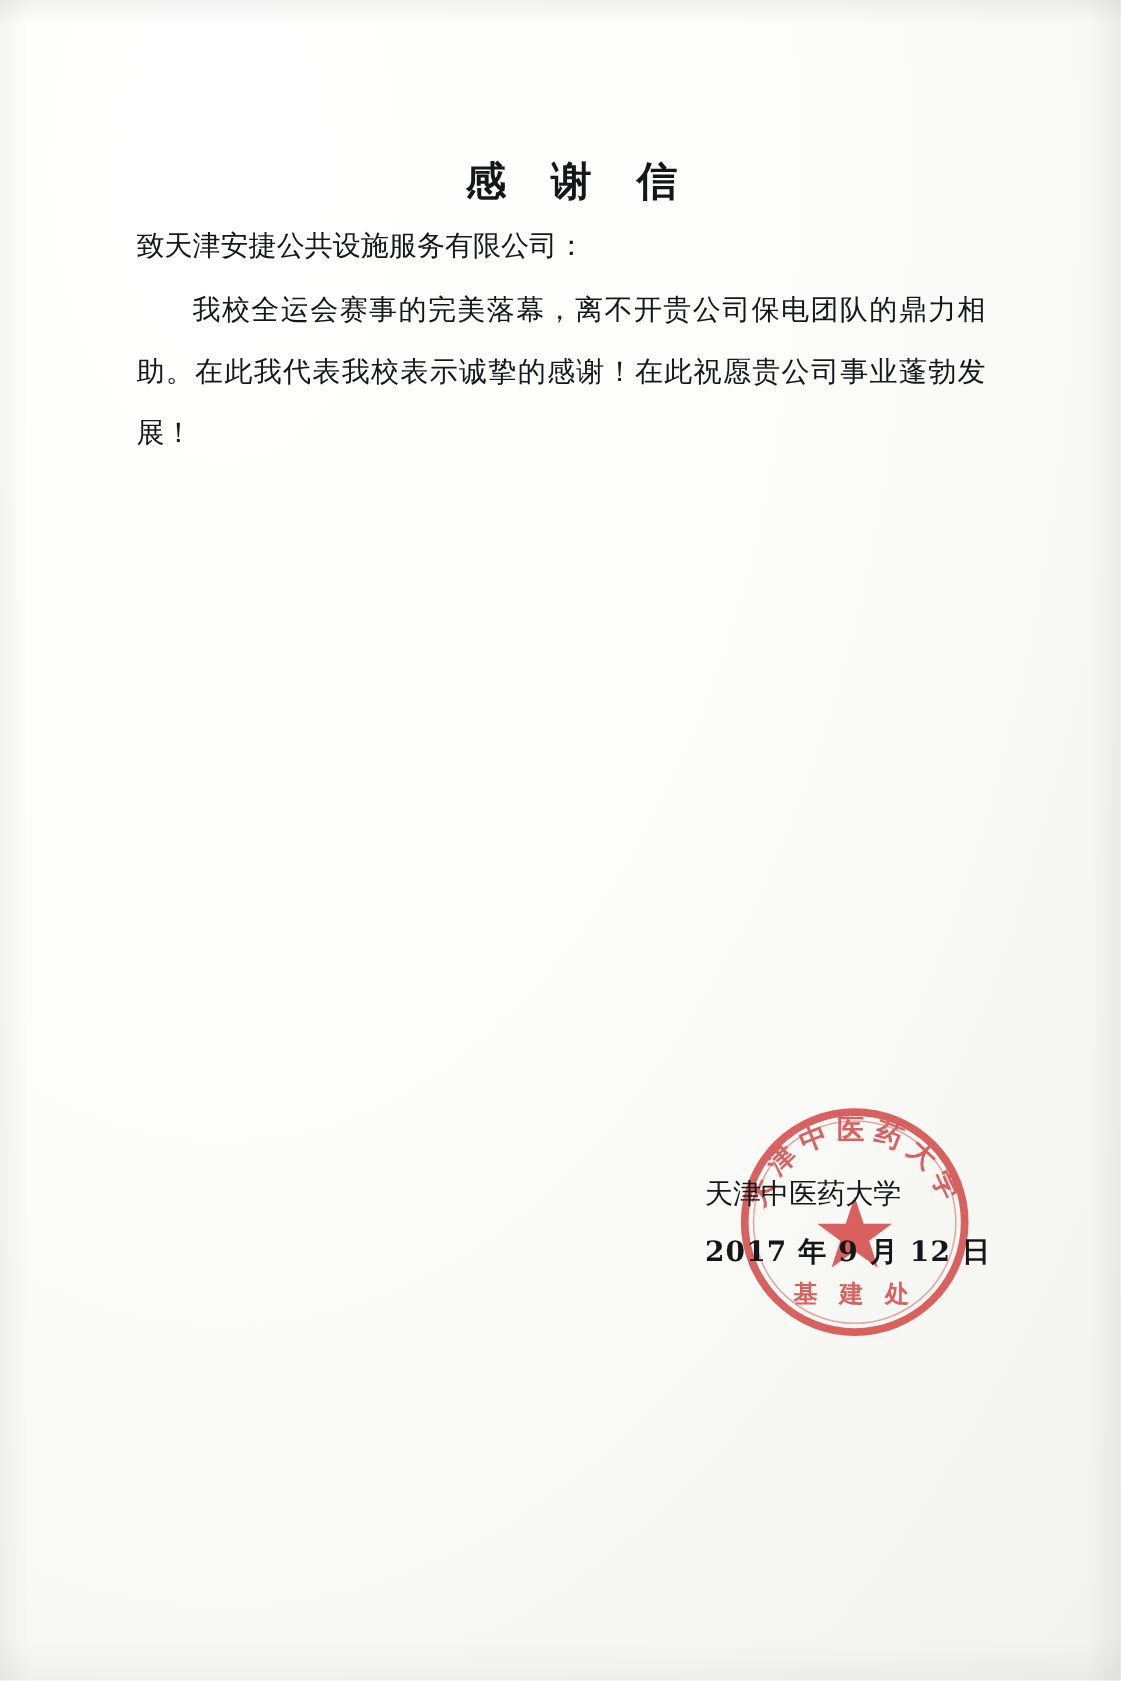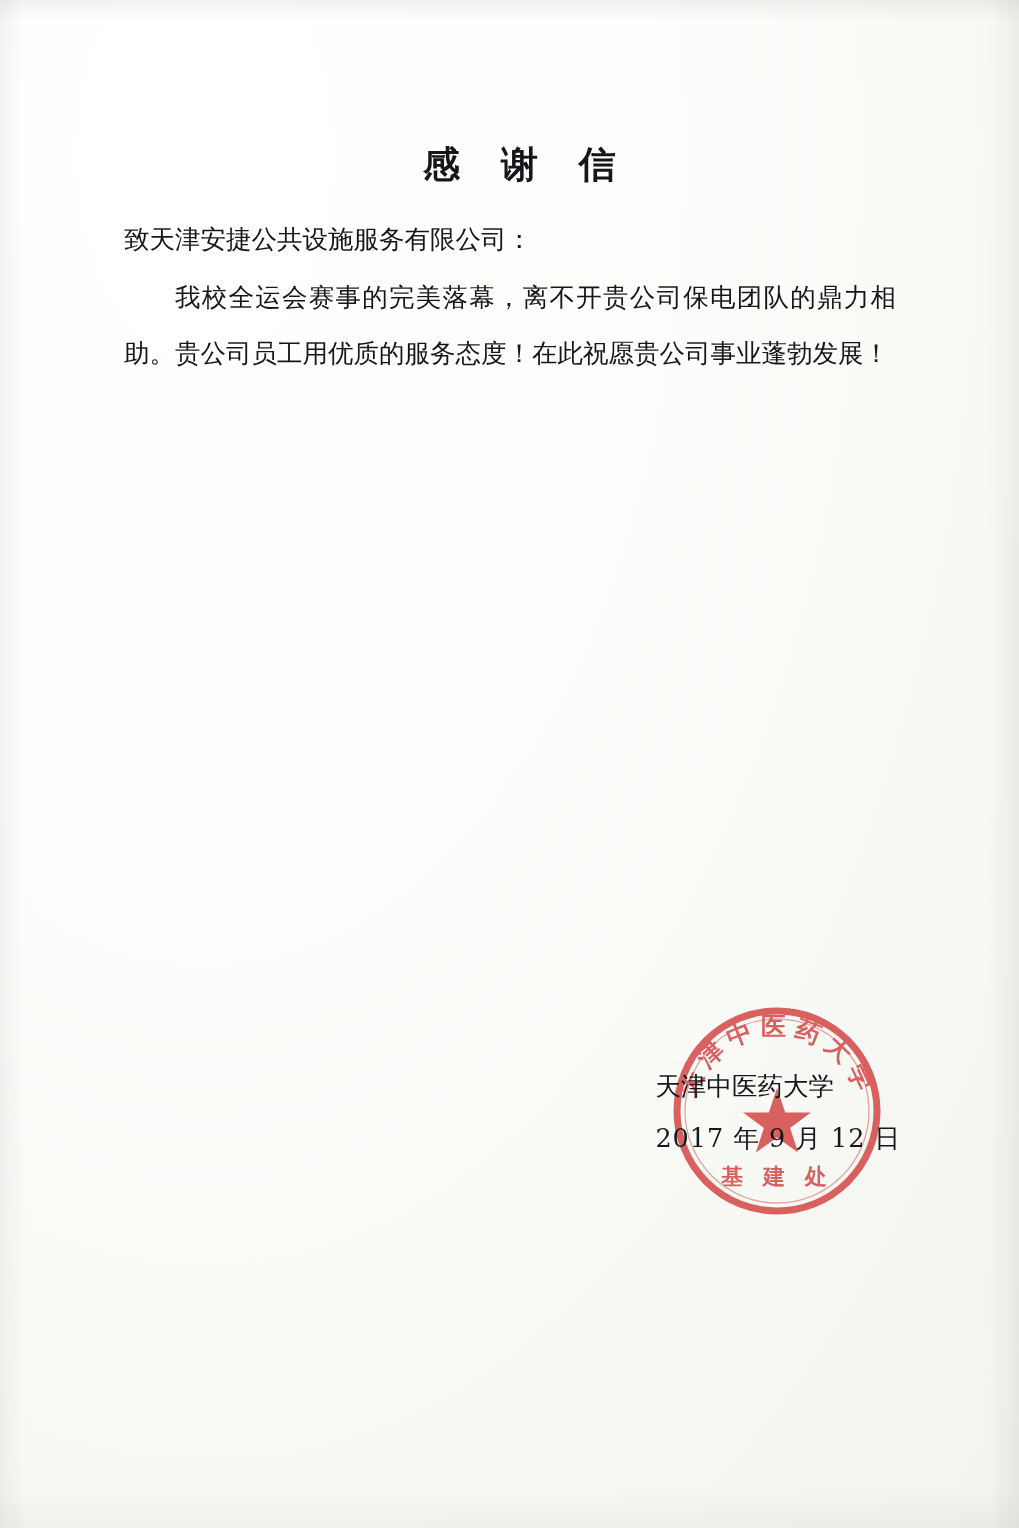--- a/index.html
+++ b/index.html
@@ -61,29 +61,29 @@
     text-align: center;
     font-size: 37px;
     font-weight: bold;
     letter-spacing: 14px;
     color: #14161a;
     font-family: "DejaVu Serif", "Liberation Serif", serif;
   }
 
   .body-text {
     position: absolute;
-    top: 212px;
+    top: 198px;
     left: 124px;
     width: 772px;
     font-size: 25.5px;
     line-height: 56px;
     color: #14161a;
     text-align: justify;
     text-justify: inter-character;
-    font-family: Liberation Serif, serif;
+    font-family: Liberation Mono, monospace;
   }
 
   .salutation {
     margin: 0 0 2px 0;
   }
 
   .para {
     margin: 0;
     text-indent: 2em;
   }
@@ -92,21 +92,21 @@
     position: absolute;
     right: 118px;
     top: 1060px;
     text-align: left;
     font-size: 25.5px;
     line-height: 52px;
     color: #14161a;
     font-family: "DejaVu Serif", "Liberation Serif", serif;
   }
   .sign-org { white-space: nowrap; }
-  .sign-date { white-space: nowrap; letter-spacing: 1px; }
+  .sign-date { white-space: nowrap; letter-spacing: 1px; font-weight: bold; }
 
   
   .seal {
     position: absolute;
     left: 668px;
     top: 1002px;
     width: 218px;
     height: 218px;
     opacity: 0.82;
     pointer-events: none;
@@ -126,21 +126,21 @@
 
   <div class="paper-shade-top"></div>
   <div class="paper-shade-left"></div>
   <div class="paper-shade-right"></div>
   <div class="paper-shade-bottom"></div>
 
   <div class="doc-title">感 谢 信</div>
 
   <div class="body-text">
     <p class="salutation">致天津安捷公共设施服务有限公司：</p>
-    <p class="para">我校全运会赛事的完美落幕，离不开贵公司保电团队的鼎力相助。贵公司员工用优质的服务态度！在此祝愿贵公司事业蓬勃发展！</p>
+    <p class="para">我校全运会赛事的完美落幕，离不开贵公司保电团队的鼎力相助。在此我代表我校表示诚挚的感谢！在此祝愿贵公司事业蓬勃发展！</p>
   </div>
 
   <div class="seal">
     <svg width="218" height="218" viewBox="0 0 218 218" xmlns="http://www.w3.org/2000/svg">
       <circle cx="109" cy="109" r="100" fill="none" stroke="#d2403f" stroke-width="7"></circle>
       <circle cx="109" cy="109" r="92" fill="none" stroke="#d2403f" stroke-width="1.4" opacity="0.55"></circle>
       <path id="sealArc" d="M 24 118 A 85 85 0 0 1 194 118" fill="none"></path>
       <text class="seal-text-arc" font-size="25" letter-spacing="7">
         <textPath href="#sealArc" startOffset="50%" text-anchor="middle">天津中医药大学</textPath>
       </text>

